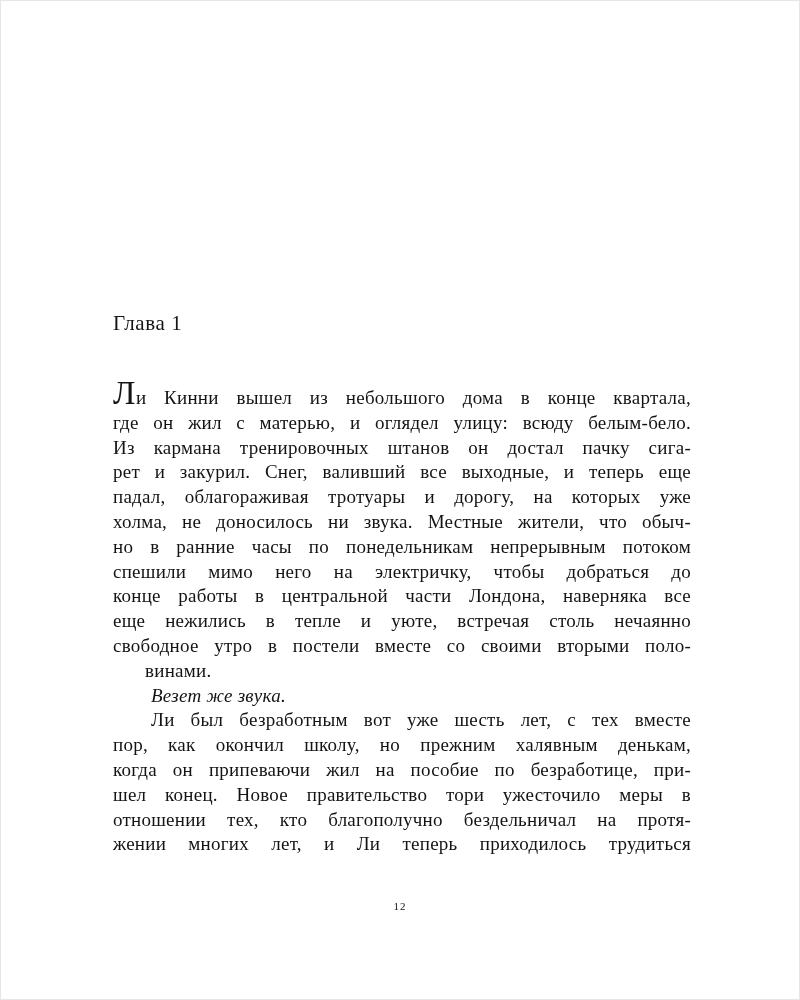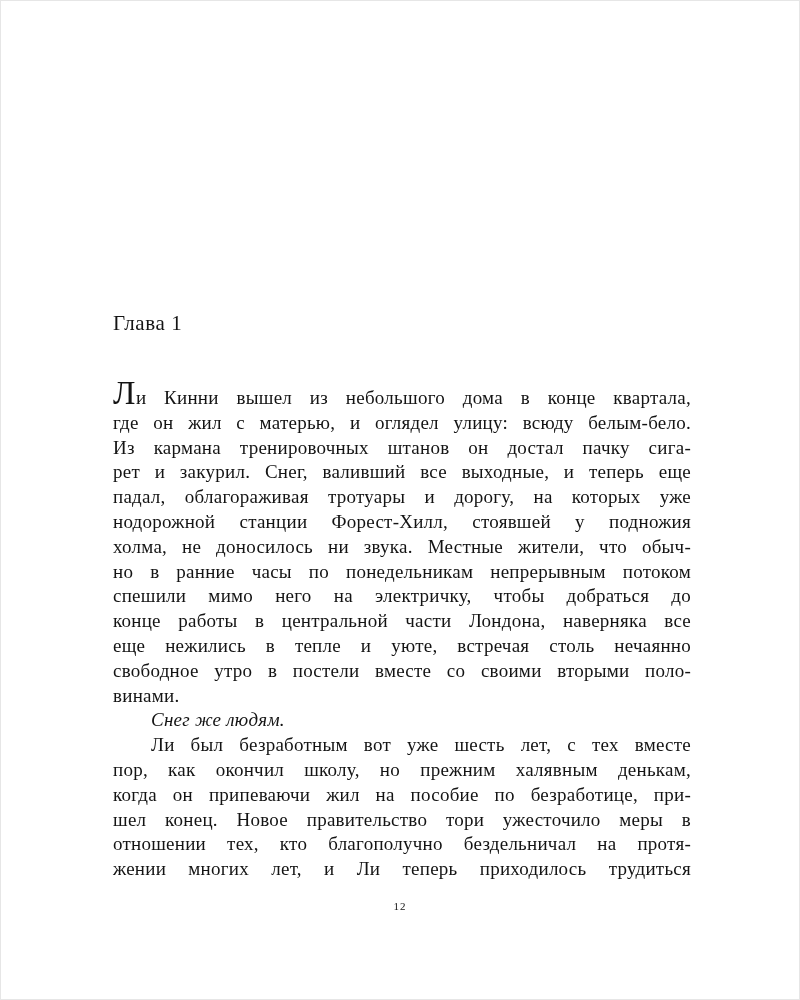--- a/index.html
+++ b/index.html
@@ -40,20 +40,21 @@
     overflow: visible;
   }
   .line.first .dropcap {
     font-size: 33px;
     line-height: 0;
     letter-spacing: 0.5px;
   }
   .line.plain {
     text-align: left;
     text-align-last: left;
+    margin-left: 32px;
   }
   .line.italic-indent {
     text-align: left;
     text-align-last: left;
     font-style: italic;
     padding-left: 38px;
   }
   .line.justify-indent {
     padding-left: 38px;
   }
@@ -72,29 +73,28 @@
 
 <div class="page">
   <h1 class="chapter">Глава 1</h1>
 
   <div class="body-text">
       <div class="line first"><span class="dropcap">Л</span>и Кинни вышел из небольшого дома в конце квартала,</div>
       <div class="line justify">где он жил с матерью, и оглядел улицу: всюду белым-бело.</div>
       <div class="line justify">Из кармана тренировочных штанов он достал пачку сига-</div>
       <div class="line justify">рет и закурил. Снег, валивший все выходные, и теперь еще</div>
       <div class="line justify">падал, облагораживая тротуары и дорогу, на которых уже</div>
-      <div class="line justify">нодорожной станции Форест-Хилл, стоявшей у подножия</div>
       <div class="line justify">холма, не доносилось ни звука. Местные жители, что обыч-</div>
       <div class="line justify">но в ранние часы по понедельникам непрерывным потоком</div>
       <div class="line justify">спешили мимо него на электричку, чтобы добраться до</div>
       <div class="line justify">конце работы в центральной части Лондона, наверняка все</div>
       <div class="line justify">еще нежились в тепле и уюте, встречая столь нечаянно</div>
       <div class="line justify">свободное утро в постели вместе со своими вторыми поло-</div>
       <div class="line plain">винами.</div>
-      <div class="line italic-indent">Снег же людям.</div>
+      <div class="line italic-indent">Везет же звука.</div>
       <div class="line justify-indent">Ли был безработным вот уже шесть лет, с тех вместе</div>
       <div class="line justify">пор, как окончил школу, но прежним халявным денькам,</div>
       <div class="line justify">когда он припеваючи жил на пособие по безработице, при-</div>
       <div class="line justify">шел конец. Новое правительство тори ужесточило меры в</div>
       <div class="line justify">отношении тех, кто благополучно бездельничал на протя-</div>
       <div class="line justify">жении многих лет, и Ли теперь приходилось трудиться</div>
     </div>
 
   <div class="folio">12</div>
 </div>

